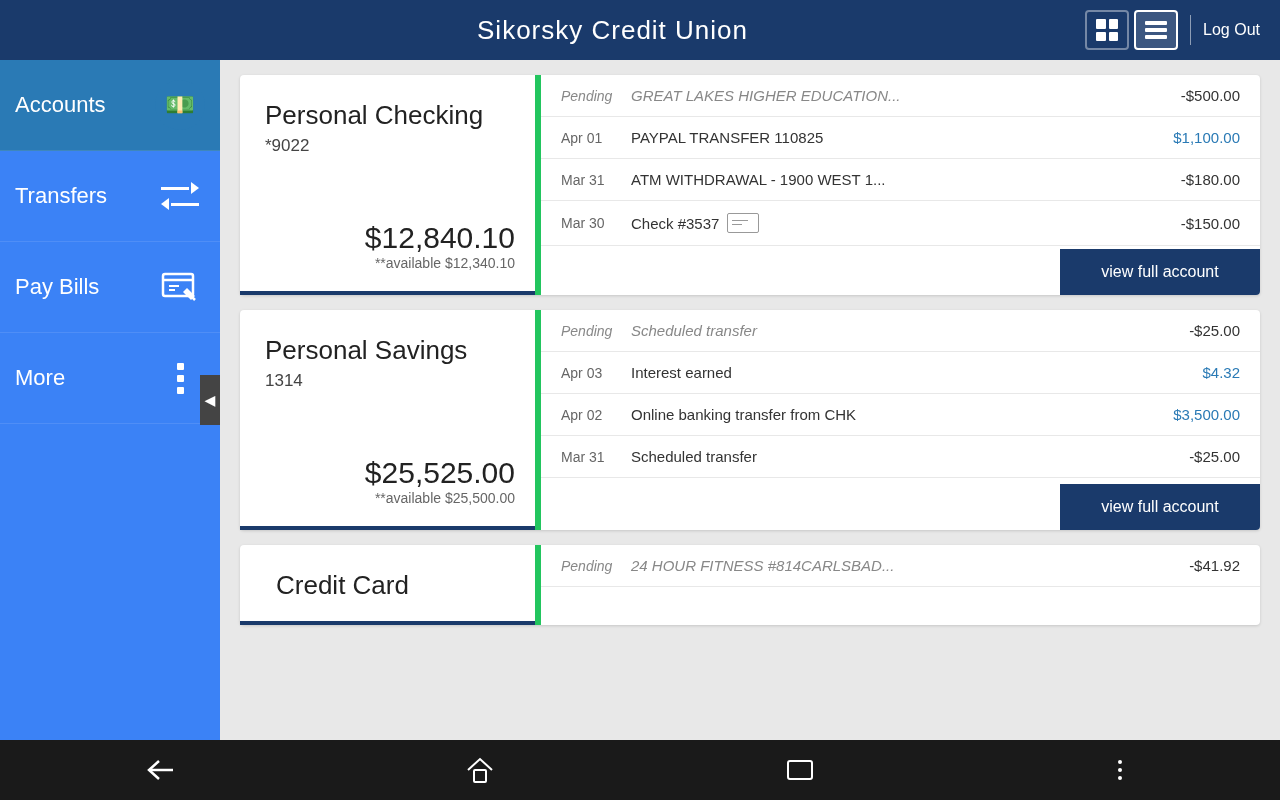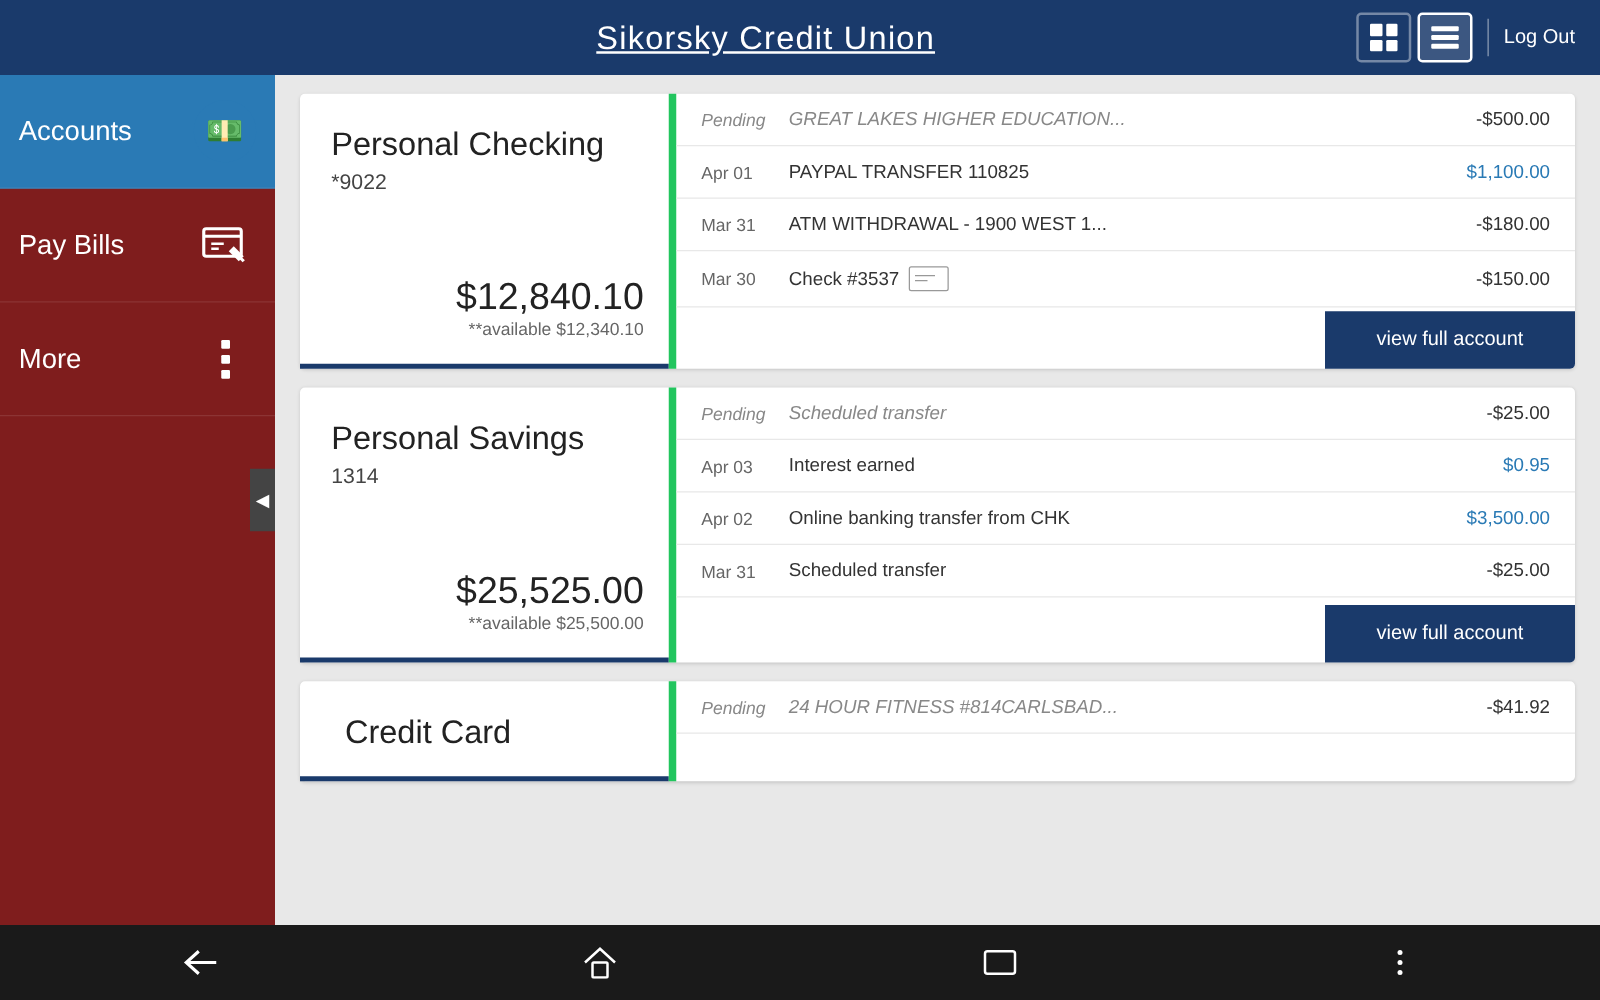--- a/index.html
+++ b/index.html
@@ -15,21 +15,20 @@
       padding: 0 20px;
       flex-shrink: 0;
     }
     .top-bar-title {
       color: white;
       font-size: 26px;
       font-weight: 300;
       letter-spacing: 1px;
       flex: 1;
       text-align: center;
-      text-decoration: underline;
     }
     .top-bar-right {
       display: flex;
       align-items: center;
       gap: 2px;
     }
     .view-icons {
       display: flex;
       gap: 5px;
     }
@@ -66,21 +65,21 @@
     
     .main-layout {
       display: flex;
       flex: 1;
       overflow: hidden;
     }
 
     
     .sidebar {
       width: 220px;
-      background: #7f1d1d;
+      background: #3b82f6;
       display: flex;
       flex-direction: column;
       flex-shrink: 0;
       position: relative;
     }
     .sidebar-item {
       padding: 20px 15px;
       display: flex;
       align-items: center;
       justify-content: space-between;
@@ -387,20 +386,33 @@
 
   <div class="sidebar">
 
     <div class="sidebar-item active">
       <span class="sidebar-item-label">Accounts</span>
       <div class="accounts-icon-circle">
         <span style="font-size:24px;">💵</span>
       </div>
     </div>
 
+    <div class="sidebar-item">
+      <span class="sidebar-item-label">Transfers</span>
+      <div class="sidebar-icon" style="display:flex;flex-direction:column;gap:4px;">
+        <div style="display:flex;align-items:center;gap:2px;">
+          <div style="width:28px;height:3px;background:white;"></div>
+          <div style="width:0;height:0;border-top:6px solid transparent;border-bottom:6px solid transparent;border-left:8px solid white;"></div>
+        </div>
+        <div style="display:flex;align-items:center;gap:2px;">
+          <div style="width:0;height:0;border-top:6px solid transparent;border-bottom:6px solid transparent;border-right:8px solid white;"></div>
+          <div style="width:28px;height:3px;background:white;"></div>
+        </div>
+      </div>
+    </div>
 
     <div class="sidebar-item">
       <span class="sidebar-item-label">Pay Bills</span>
       <div class="sidebar-icon">
         <svg width="42" height="42" viewBox="0 0 42 42">
           <rect x="4" y="8" width="30" height="22" rx="2" fill="none" stroke="white" stroke-width="2.5"></rect>
           <line x1="4" y1="14" x2="34" y2="14" stroke="white" stroke-width="2.5"></line>
           <line x1="10" y1="20" x2="20" y2="20" stroke="white" stroke-width="2"></line>
           <line x1="10" y1="24" x2="16" y2="24" stroke="white" stroke-width="2"></line>
           <polygon points="28,22 36,30 32,34 24,26" fill="white"></polygon>
@@ -476,21 +488,21 @@
       </div>
       <div class="account-right">
         <div class="transaction-row">
           <span class="transaction-date pending-label">Pending</span>
           <span class="transaction-desc pending">Scheduled transfer</span>
           <span class="transaction-amount amount-negative">-$25.00</span>
         </div>
         <div class="transaction-row">
           <span class="transaction-date">Apr 03</span>
           <span class="transaction-desc">Interest earned</span>
-          <span class="transaction-amount amount-positive">$0.95</span>
+          <span class="transaction-amount amount-positive">$4.32</span>
         </div>
         <div class="transaction-row">
           <span class="transaction-date">Apr 02</span>
           <span class="transaction-desc">Online banking transfer from CHK</span>
           <span class="transaction-amount amount-positive">$3,500.00</span>
         </div>
         <div class="transaction-row">
           <span class="transaction-date">Mar 31</span>
           <span class="transaction-desc">Scheduled transfer</span>
           <span class="transaction-amount amount-negative">-$25.00</span>

